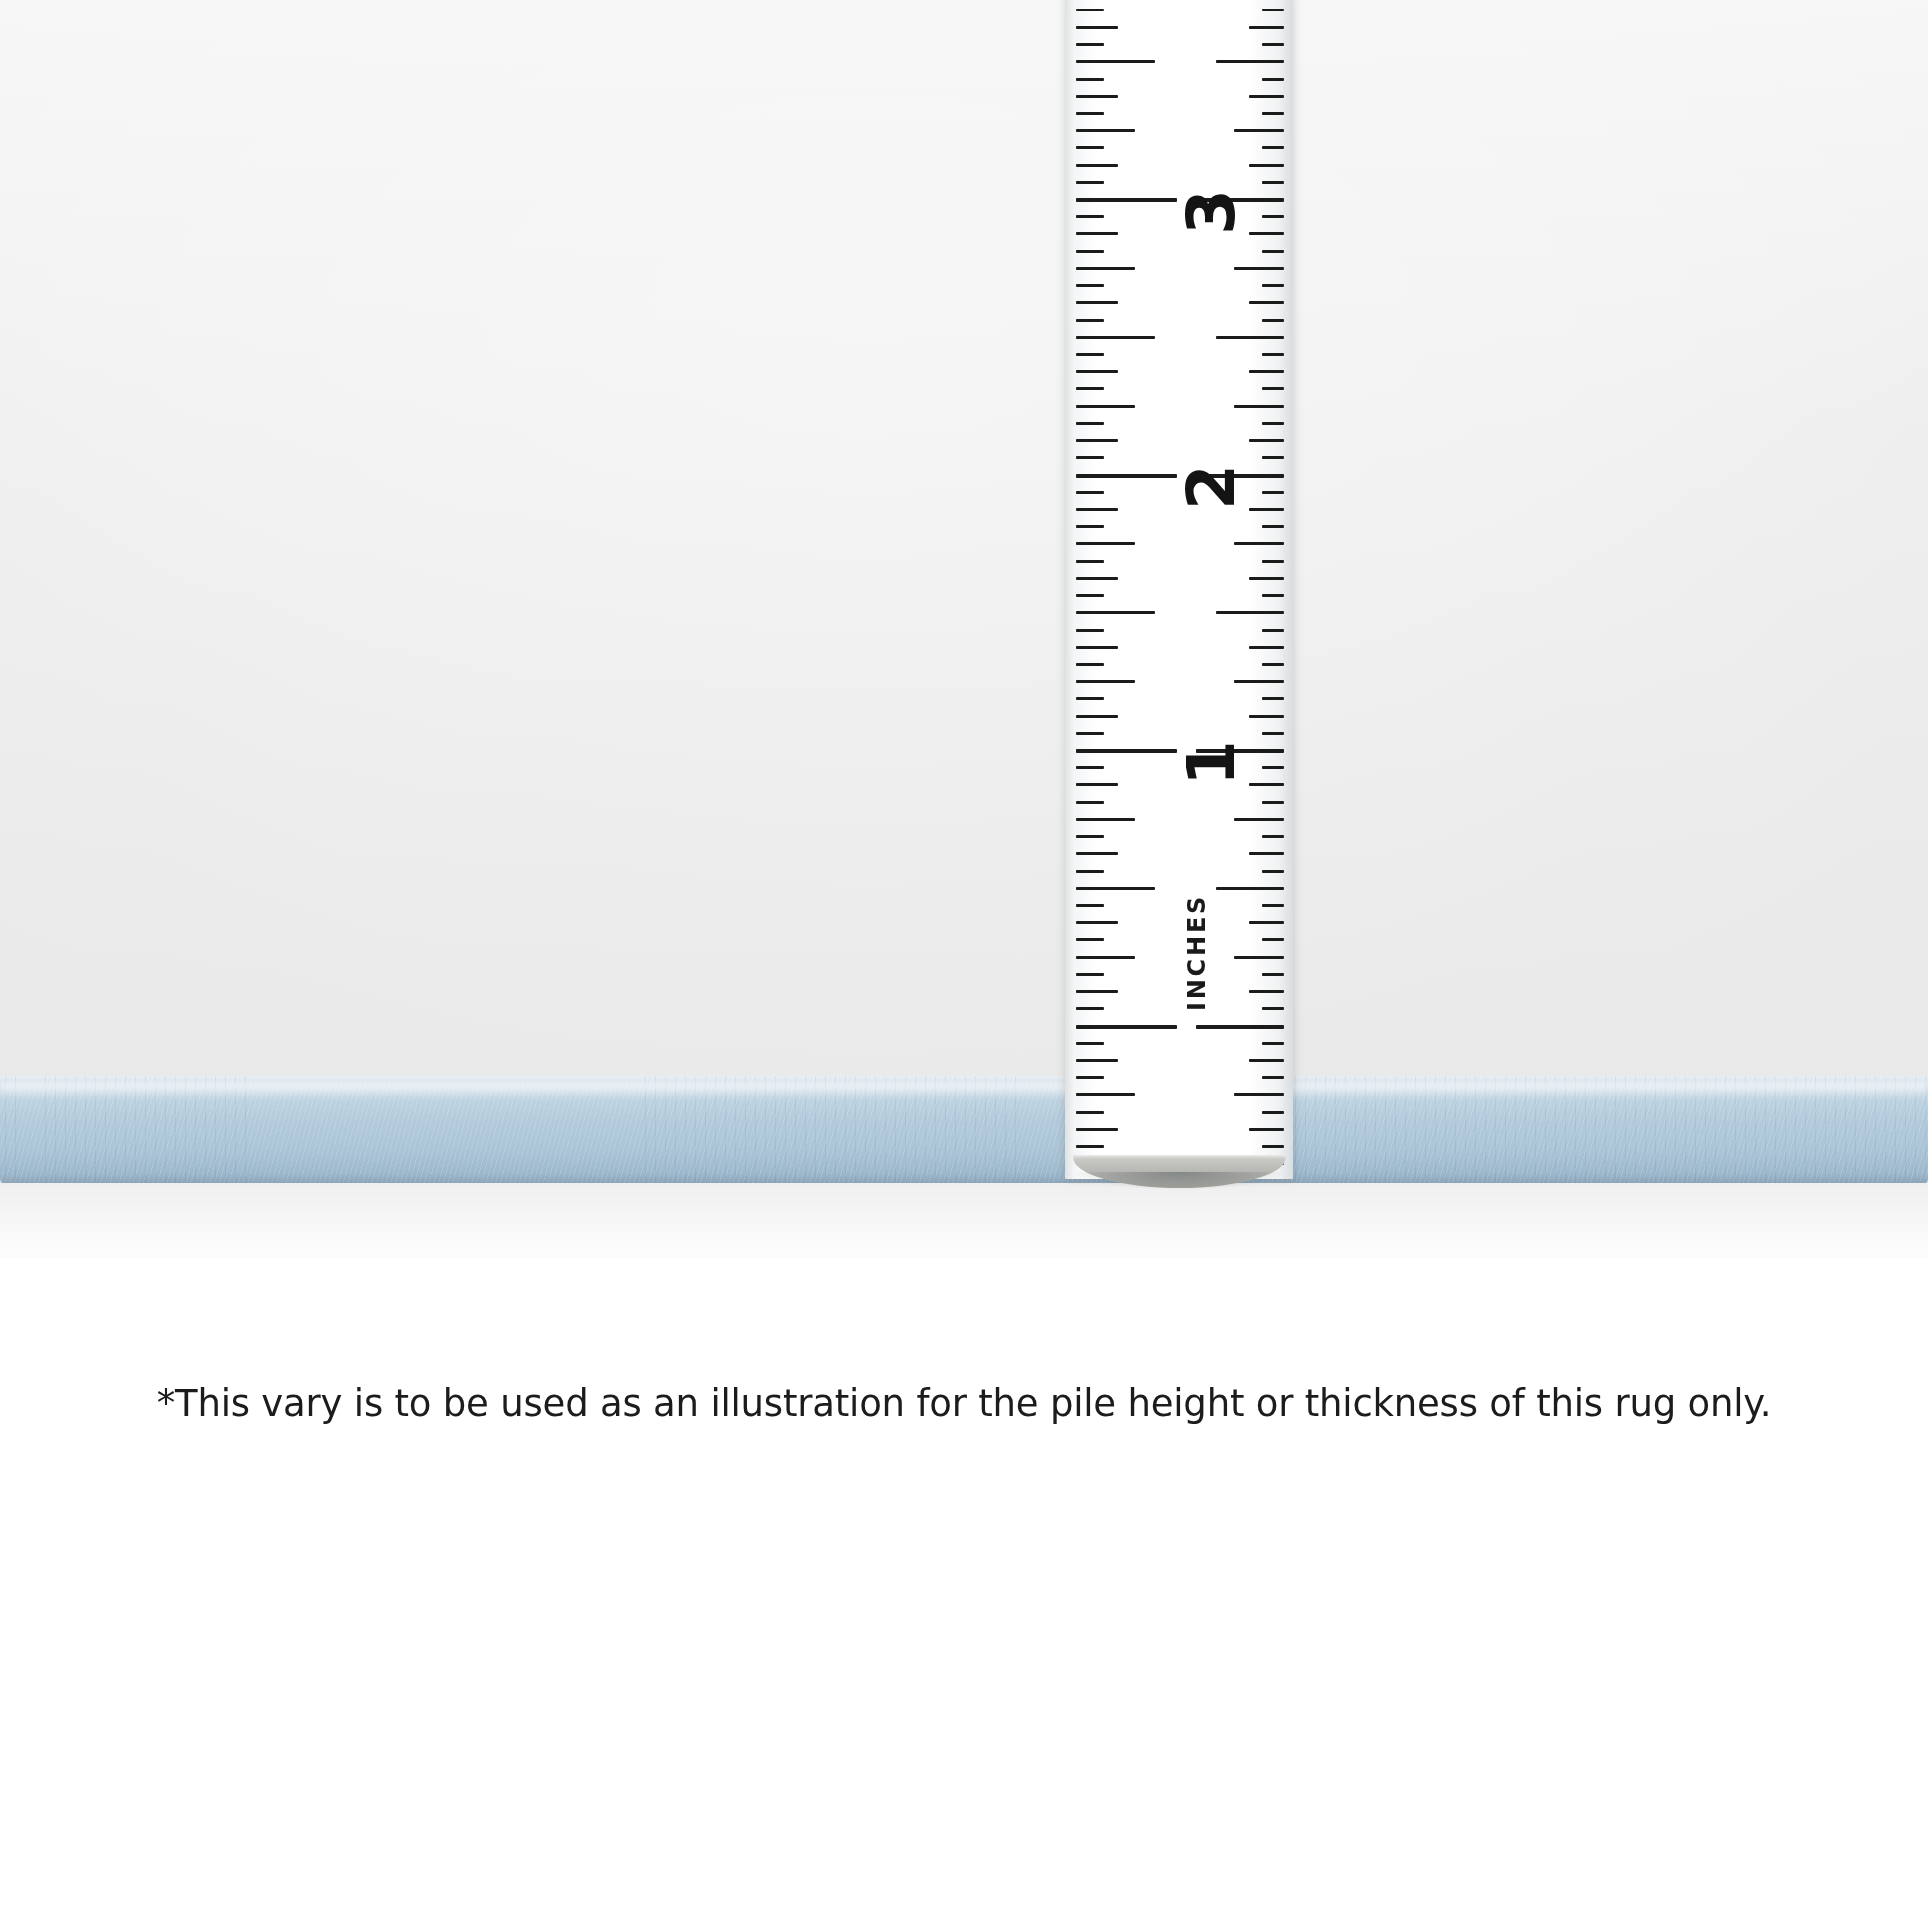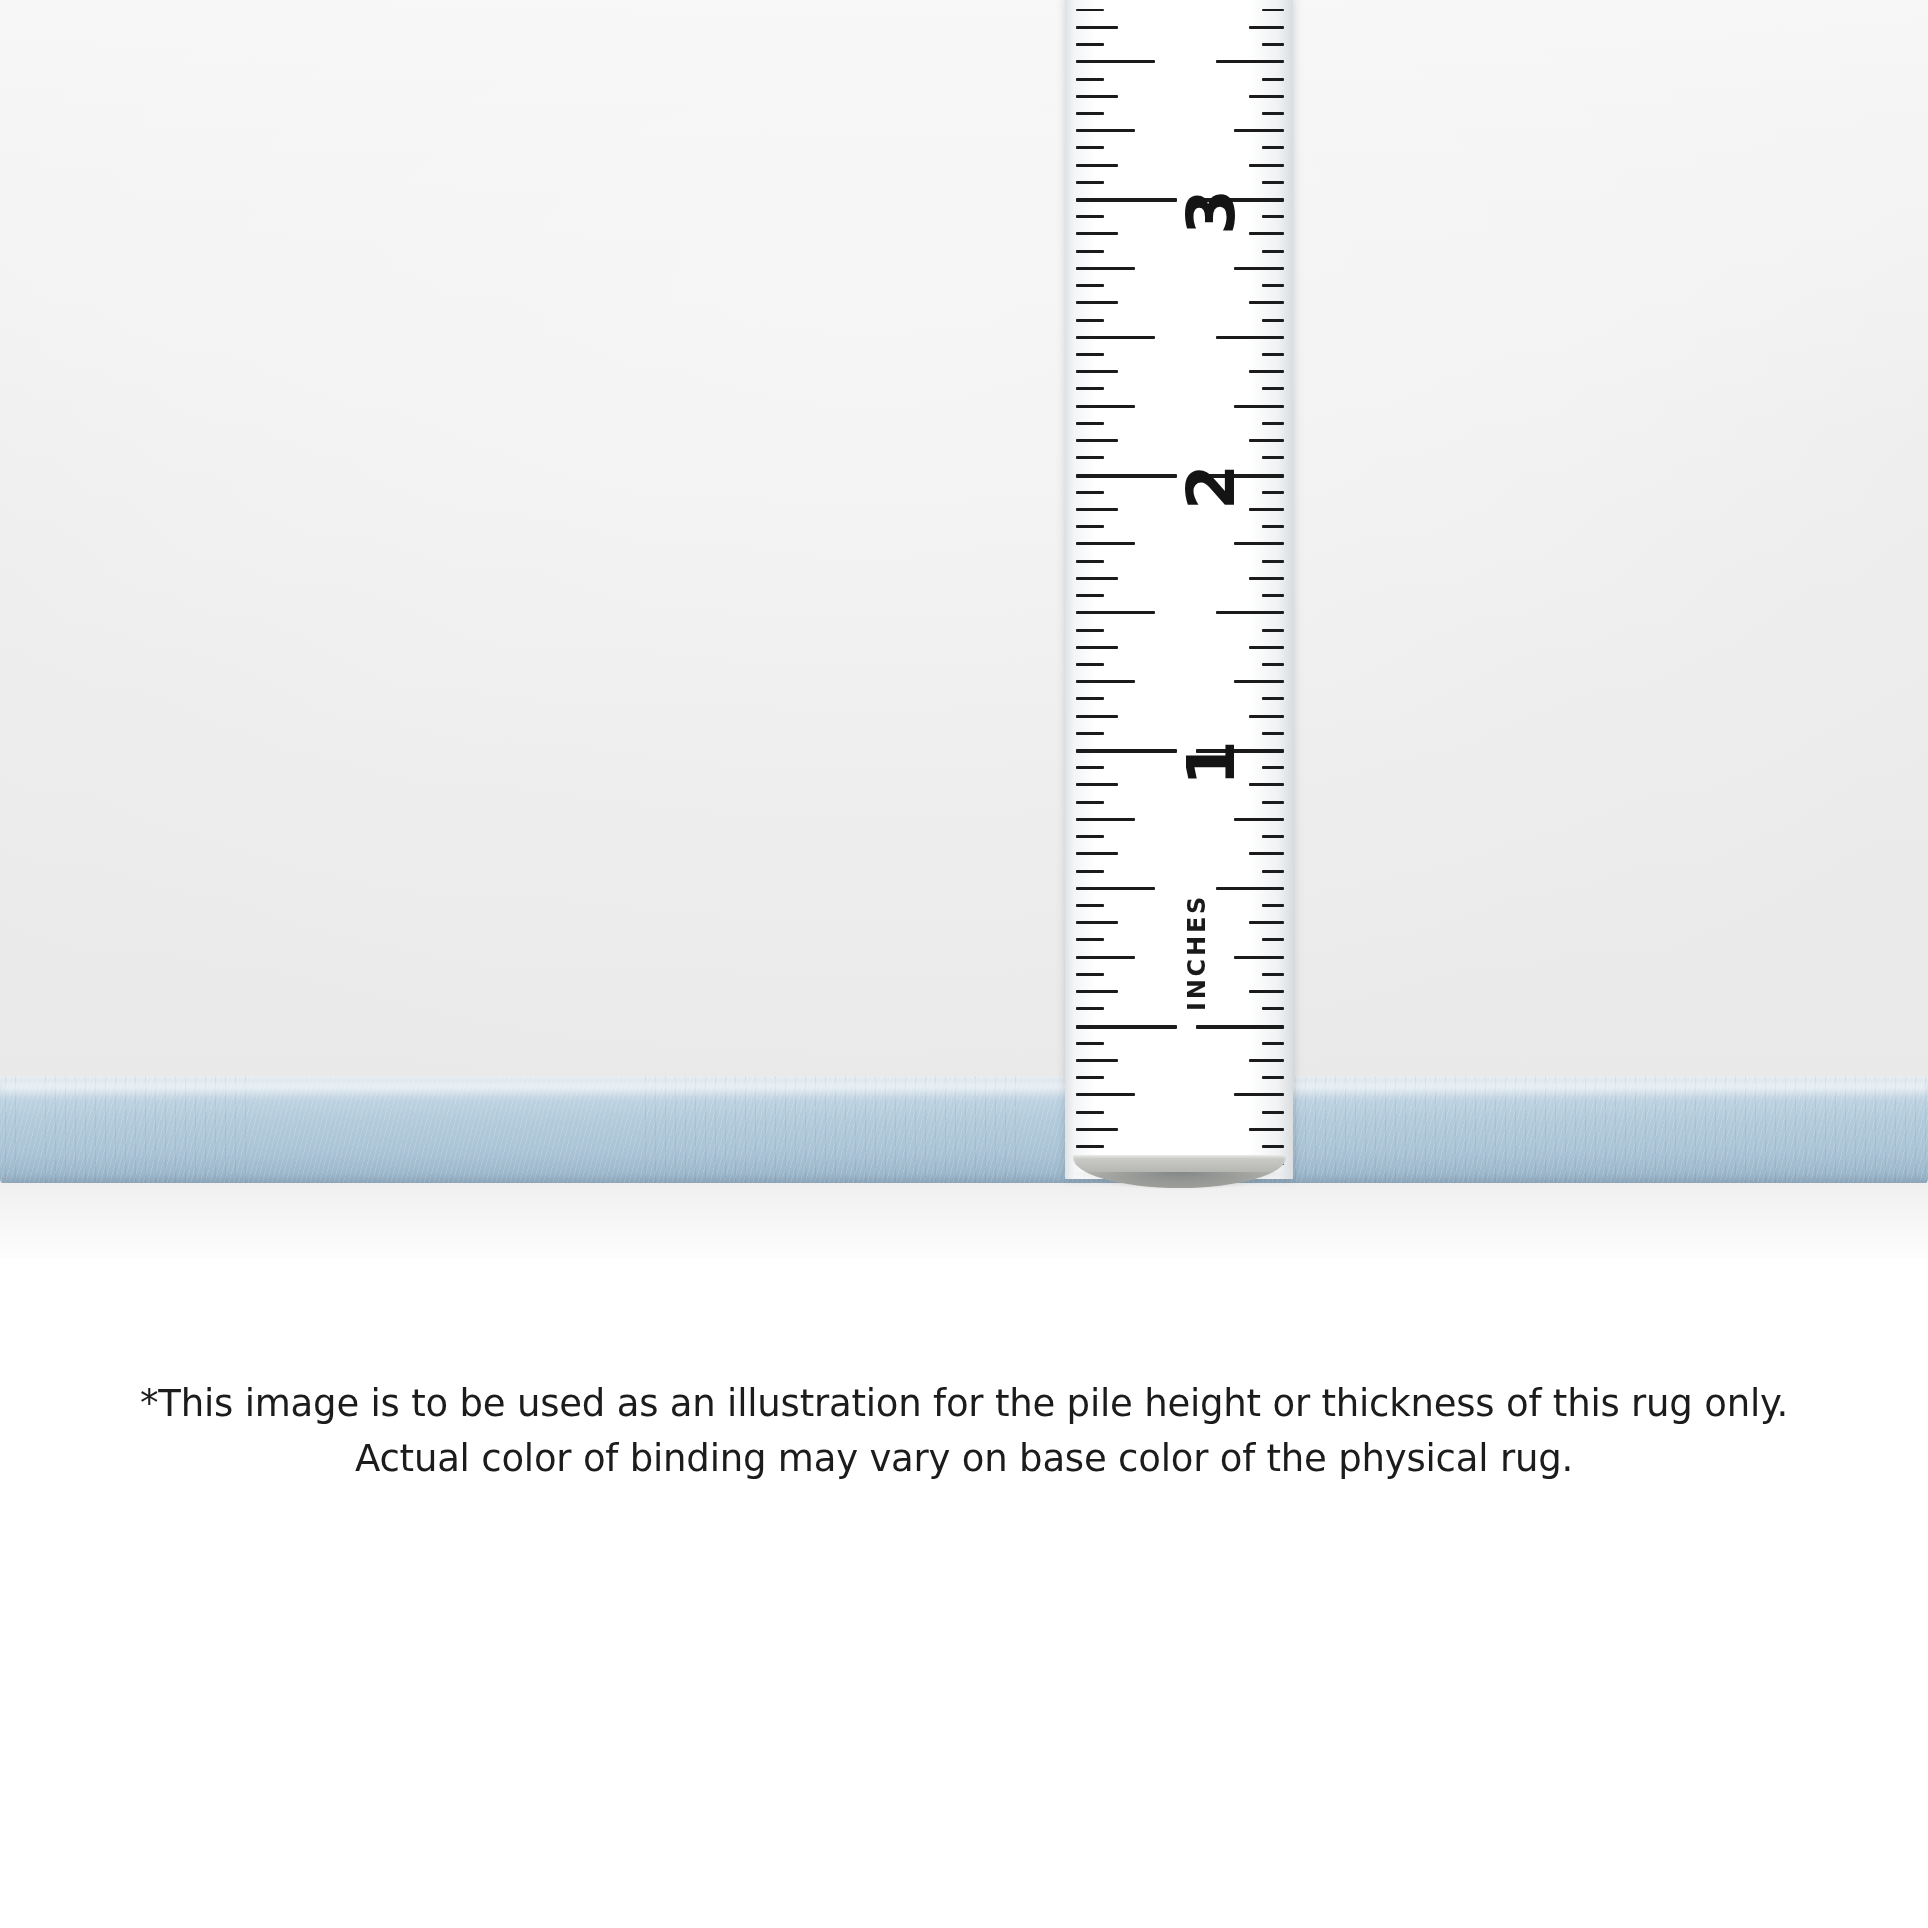--- a/index.html
+++ b/index.html
@@ -391,16 +391,15 @@
     <div class="ruler-num" id="ruler-num-2" style="top: 514px;">2</div>
     <div class="ruler-num" id="ruler-num-1" style="top: 790px;">1</div>
     <div class="ruler-inches-label">INCHES</div>
   </div>
   <div class="ruler-tip"></div>
   <div class="ruler-tip-shade"></div>
 
 </div>
 
 <div class="caption">
-  <span class="caption-line">*This image is to be used as an illustration for the pile height or thickness of this rug only.</span>
-  <span class="caption-line">Actual color of binding may vary on base color of the physical rug.</span>
+  <span class="caption-line">*This vary is to be used as an illustration for the pile height or thickness of this rug only.</span>
 </div>
 
 
 </body></html>

